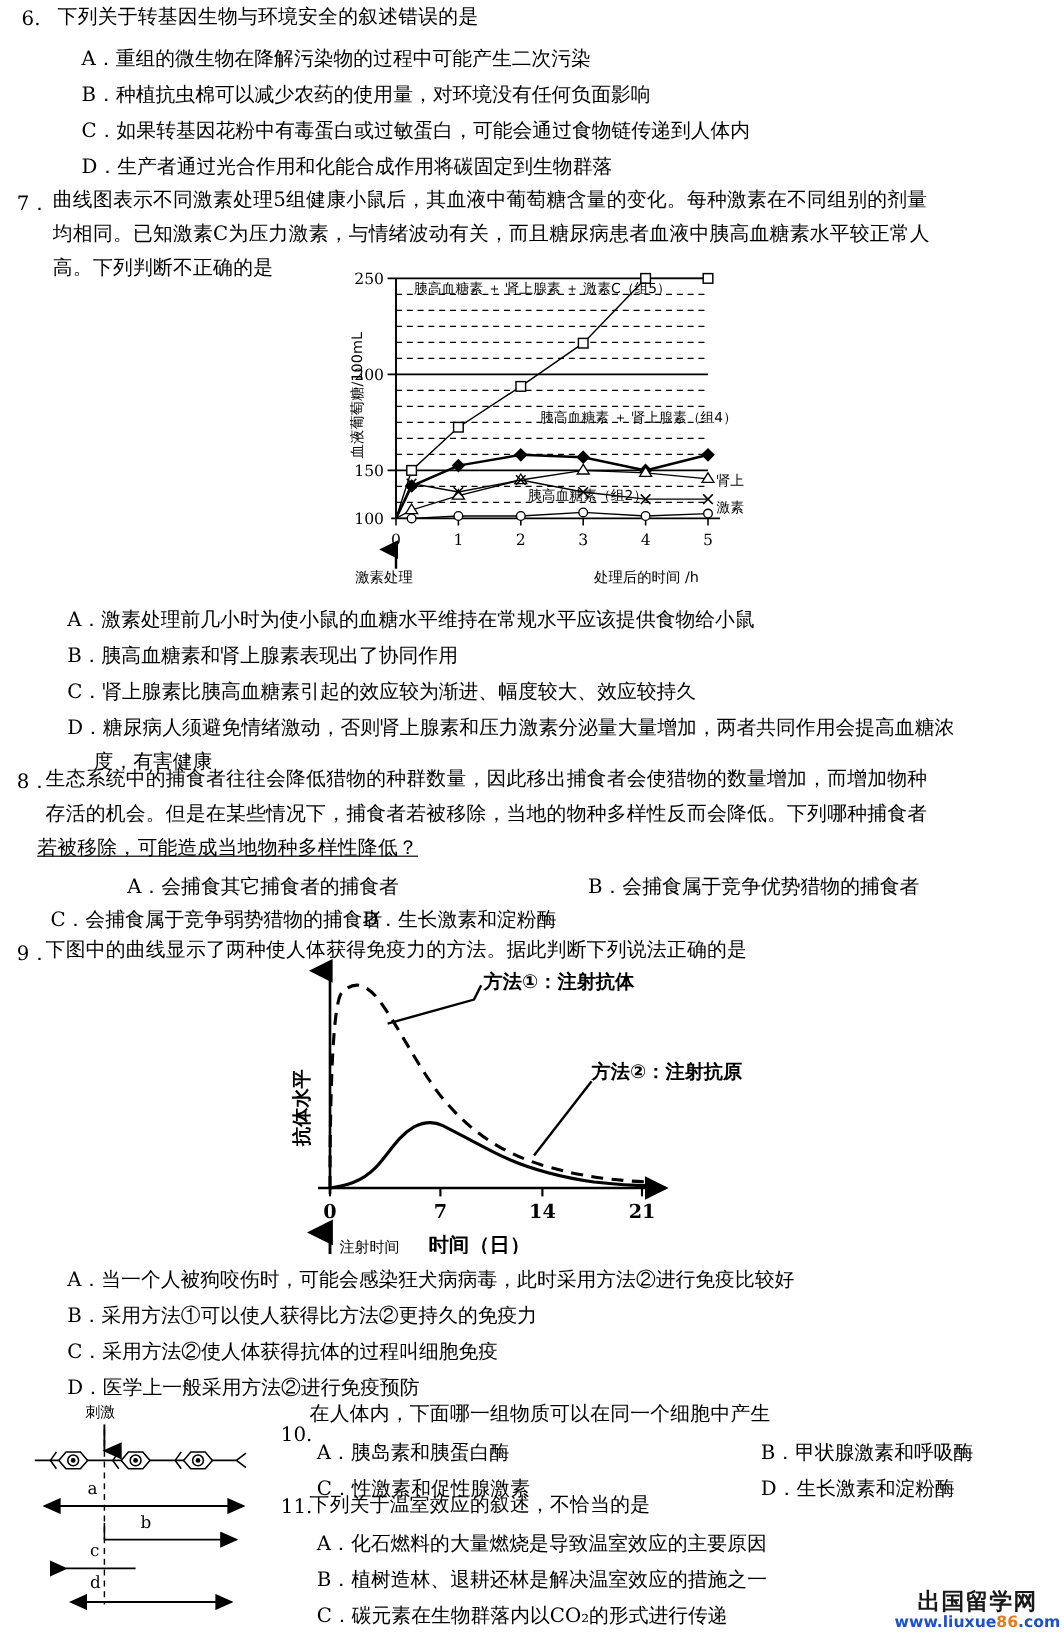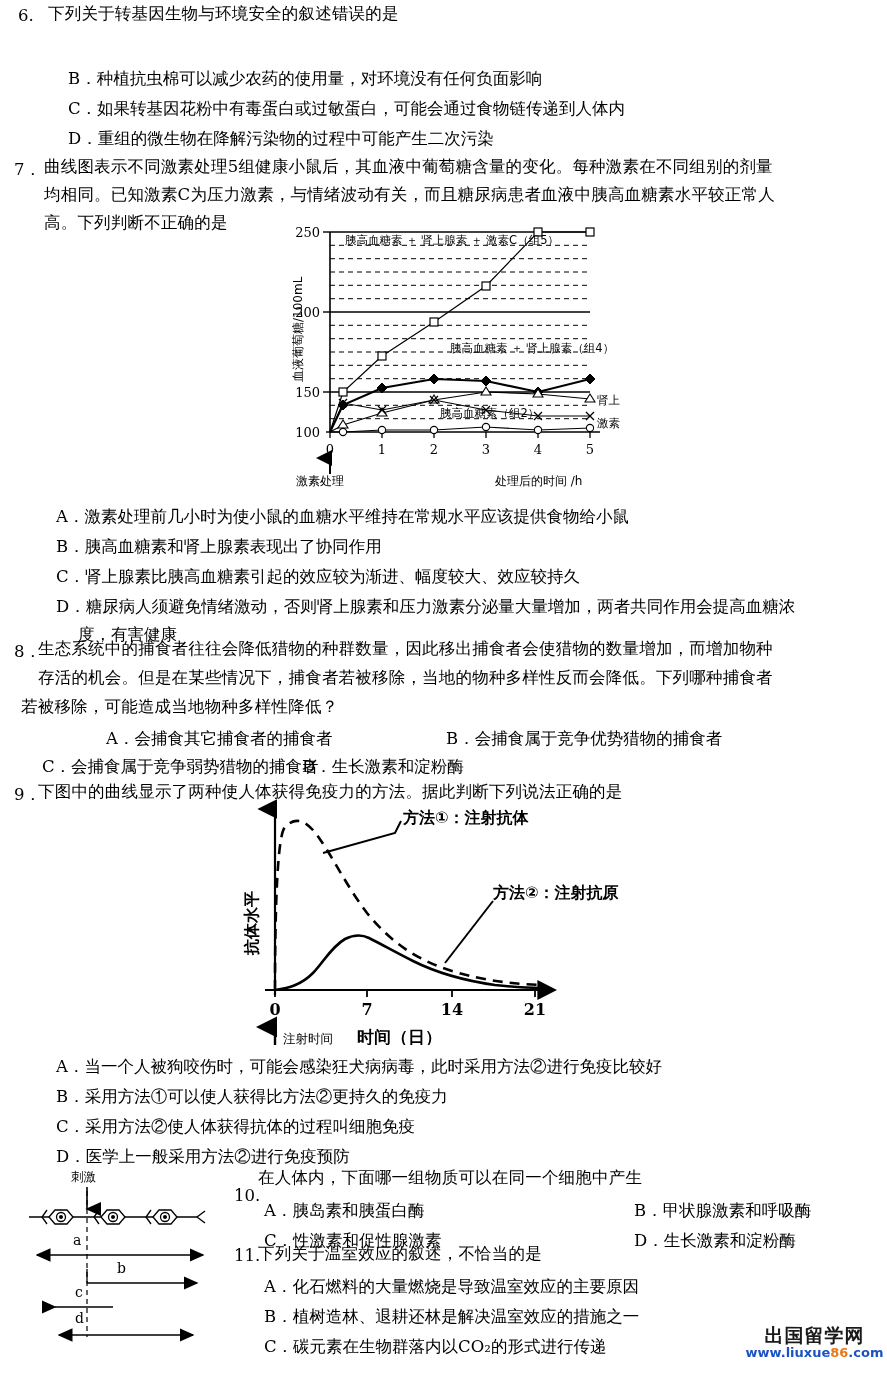--- a/index.html
+++ b/index.html
@@ -89,23 +89,24 @@
   }
   #watermark .wm-url .hl { color: #e8781a; text-align: right; }
 </style>
 </head>
 <body>
 
 <div class="page">
 
   <div class="qnum" style="left:18px; top:6px;">6.</div>
   <div class="qline" style="left:48px; top:6px;">下列关于转基因生物与环境安全的叙述错误的是</div>
+  <div class="opt" style="left:68px; top:38px;">A．重组的微生物在降解污染物的过程中可能产生二次污染</div>
   <div class="opt" style="left:68px; top:68px;">B．种植抗虫棉可以减少农药的使用量，对环境没有任何负面影响</div>
   <div class="opt" style="left:68px; top:98px;">C．如果转基因花粉中有毒蛋白或过敏蛋白，可能会通过食物链传递到人体内</div>
-  <div class="opt" style="left:68px; top:128px;">D．重组的微生物在降解污染物的过程中可能产生二次污染</div>
+  <div class="opt" style="left:68px; top:128px;">D．生产者通过光合作用和化能合成作用将碳固定到生物群落</div>
 
   <div class="qnum" style="left:14px; top:159px;">7．</div>
   <div class="qline" style="left:44px; top:159px;">曲线图表示不同激素处理5组健康小鼠后，其血液中葡萄糖含量的变化。每种激素在不同组别的剂量</div>
   <div class="qline" style="left:44px; top:187px;">均相同。已知激素C为压力激素，与情绪波动有关，而且糖尿病患者血液中胰高血糖素水平较正常人</div>
   <div class="qline" style="left:44px; top:215px;">高。下列判断不正确的是</div>
 
   <div id="chart7">
     <svg width="330" height="265" viewBox="0 0 330 265" xmlns="http://www.w3.org/2000/svg">
       <defs>
         <marker id="arrUp" markerWidth="8" markerHeight="8" refX="4" refY="7" orient="auto">
@@ -234,23 +235,23 @@
 
   <div class="opt" style="left:56px; top:506px;">A．激素处理前几小时为使小鼠的血糖水平维持在常规水平应该提供食物给小鼠</div>
   <div class="opt" style="left:56px; top:536px;">B．胰高血糖素和肾上腺素表现出了协同作用</div>
   <div class="opt" style="left:56px; top:566px;">C．肾上腺素比胰高血糖素引起的效应较为渐进、幅度较大、效应较持久</div>
   <div class="opt" style="left:56px; top:596px;">D．糖尿病人须避免情绪激动，否则肾上腺素和压力激素分泌量大量增加，两者共同作用会提高血糖浓</div>
   <div class="opt" style="left:78px; top:624px;">度，有害健康</div>
 
   <div class="qnum" style="left:14px; top:641px;">8．</div>
   <div class="qline" style="left:38px; top:641px;">生态系统中的捕食者往往会降低猎物的种群数量，因此移出捕食者会使猎物的数量增加，而增加物种</div>
   <div class="qline" style="left:38px; top:670px;">存活的机会。但是在某些情况下，捕食者若被移除，当地的物种多样性反而会降低。下列哪种捕食者</div>
-  <div class="qline" style="left:21px; top:699px;">若被移除，可能造成当地物种多样性降低？</div>
+  <div class="qline" style="left:31px; top:699px;text-decoration:underline;">若被移除，可能造成当地物种多样性降低？</div>
   <div class="opt" style="left:106px; top:728px;">A．会捕食其它捕食者的捕食者</div>
-  <div class="opt" style="left:446px; top:728px;">B．会捕食属于竞争优势猎物的捕食者</div>
+  <div class="opt" style="left:490px; top:728px;">B．会捕食属于竞争优势猎物的捕食者</div>
   <div class="opt" style="left:42px; top:756px;">C．会捕食属于竞争弱势猎物的捕食者</div>
   <div class="opt" style="left:302px; top:756px;">D．生长激素和淀粉酶</div>
 
   <div class="qnum" style="left:14px; top:784px;">9．</div>
   <div class="qline" style="left:38px; top:784px;">下图中的曲线显示了两种使人体获得免疫力的方法。据此判断下列说法正确的是</div>
 
   <div id="chart9">
     <svg width="420" height="250" viewBox="0 0 420 250" xmlns="http://www.w3.org/2000/svg">
       <defs>
         <marker id="arrUp9" markerWidth="9" markerHeight="9" refX="4.5" refY="8" orient="auto">

